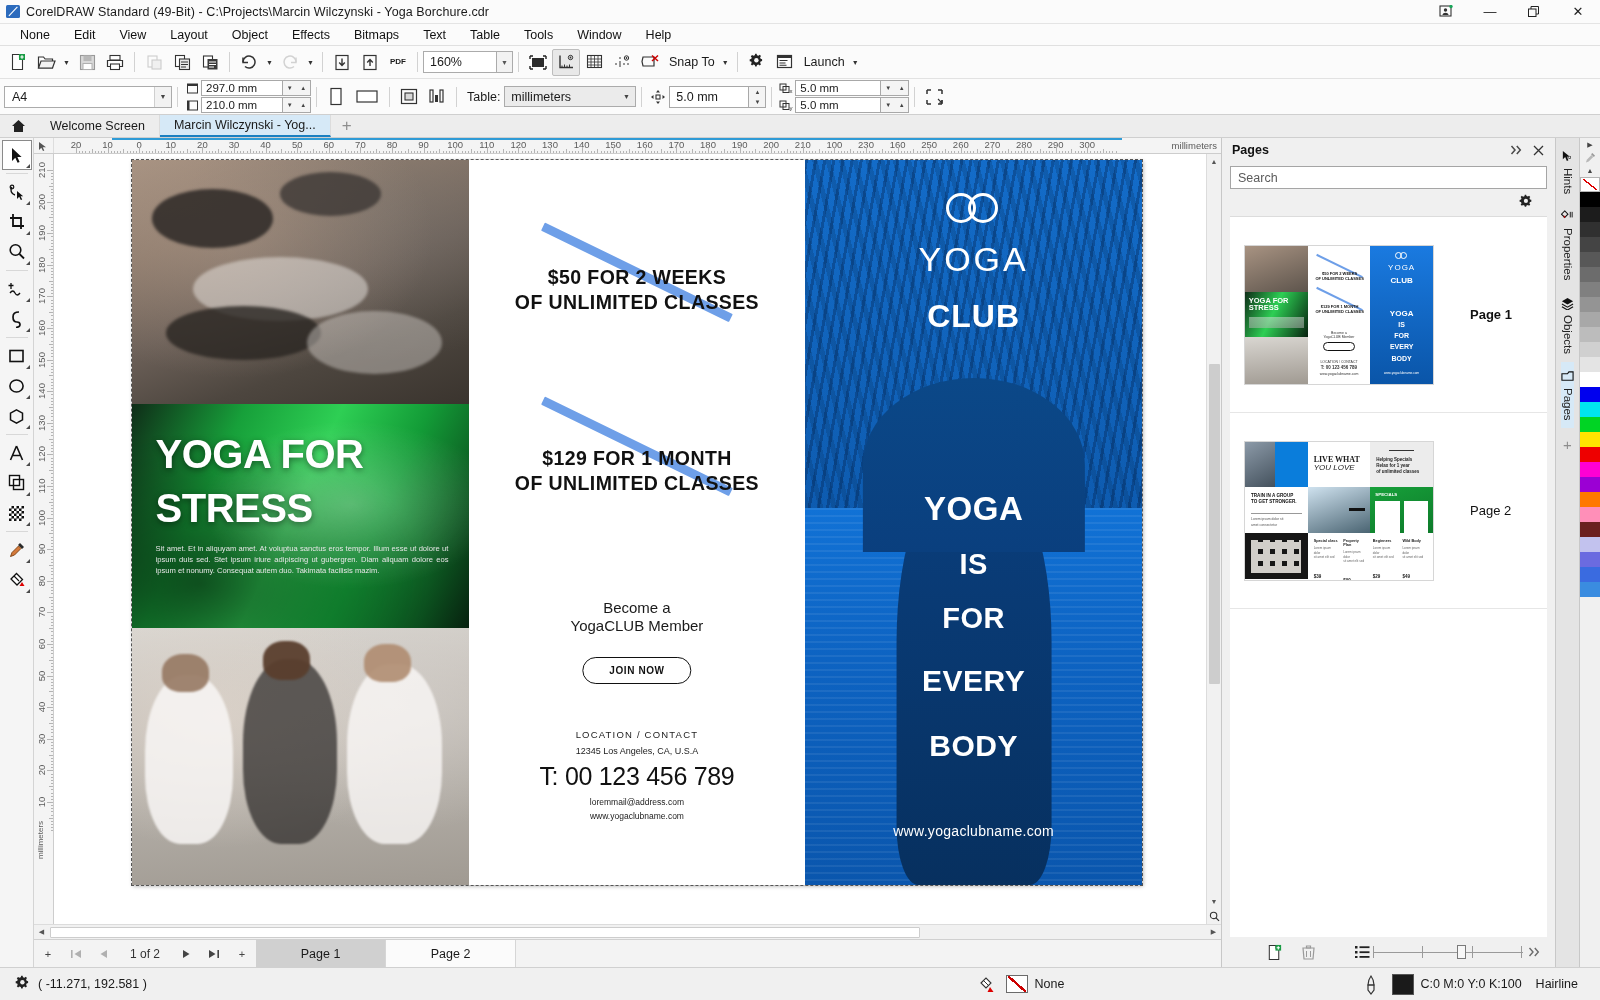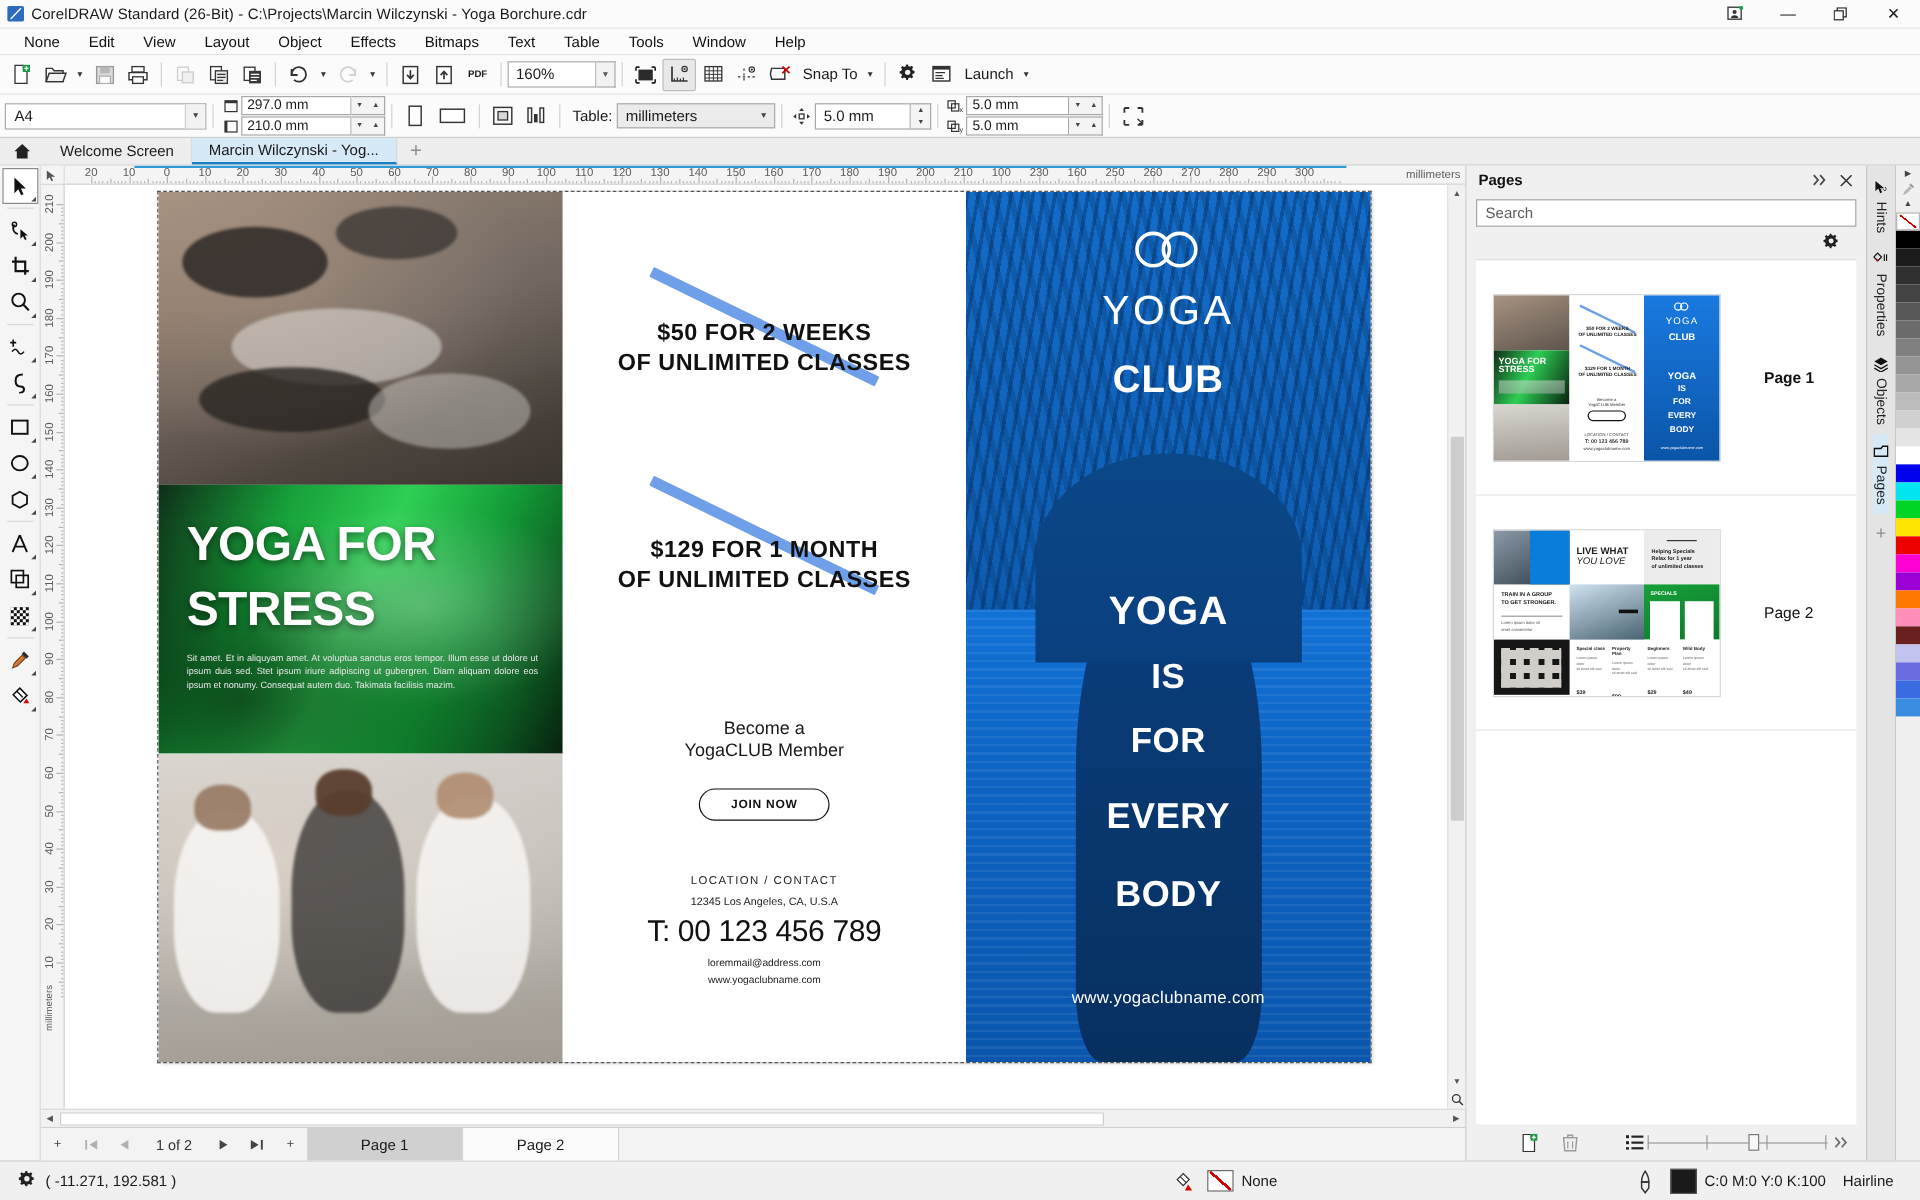--- a/index.html
+++ b/index.html
@@ -49,21 +49,21 @@
 
   
   .pagesel { width:168px; height:22px; border:1px solid #ababab; background:#fff;
              display:flex; align-items:center; padding-left:7px; font-size:12.5px; }
   .pagesel .dd { margin-left:auto; width:17px; height:20px; background:#f2f2f2;
                  border-left:1px solid #cfcfcf; display:flex; align-items:center;
                  justify-content:center; font-size:7px; color:#444; }
   .spingrp { display:flex; flex-direction:column; gap:1px; }
   .spinrow { display:flex; align-items:center; }
   .spinicon { width:18px; height:16px; display:flex; align-items:center; justify-content:center; }
-  .spinbox { width:92px; height:16px; border:1px solid #a8a8a8; background:#fff;
+  .spinbox { width:82px; height:16px; border:1px solid #a8a8a8; background:#fff;
              display:flex; align-items:center; padding-left:4px; font-size:11.5px; }
   .spinarrows { width:28px; height:16px; border:1px solid #a8a8a8; border-left:none;
                 background:#f4f4f4; display:flex; }
   .spinarrows span { flex:1; display:flex; align-items:center; justify-content:center;
                      font-size:6px; color:#444; }
   .unitsel { width:132px; height:21px; border:1px solid #ababab; background:#ebebeb;
              display:flex; align-items:center; padding-left:6px; font-size:12.5px; }
   .unitsel .dd { margin-left:auto; width:18px; display:flex; align-items:center;
                  justify-content:center; font-size:7px; color:#444; }
   .nudgebox { width:80px; height:22px; border:1px solid #a8a8a8; background:#fff;
@@ -284,21 +284,21 @@
 
 <div class="app">
 
   <div class="titlebar">
     <div class="tb-logo">
       <svg width="15" height="15" viewBox="0 0 15 15">
           <rect x="0" y="1" width="14" height="13" rx="1.5" fill="#2c6bbd"></rect>
           <path d="M2.5 11.5 L11 2.5 L11.8 3.3 L3.3 12.3 Z" fill="#fff"></path>
         </svg>
     </div>
-    <div class="tb-title">CorelDRAW Standard (26-Bit) - C:\Projects\Marcin Wilczynski - Yoga Borchure.cdr</div>
+    <div class="tb-title">CorelDRAW Standard (49-Bit) - C:\Projects\Marcin Wilczynski - Yoga Borchure.cdr</div>
     <div class="tb-spacer"></div>
     <div class="tb-btns">
       <div class="tb-btn">
         <svg width="14" height="13" viewBox="0 0 14 13">
             <rect x="1" y="1" width="11" height="10" fill="none" stroke="#333" stroke-width="1.1"></rect>
             <circle cx="6.5" cy="5" r="1.7" fill="#333"></circle>
             <path d="M3.3 10 a3.3 3 0 0 1 6.4 0" fill="#333"></path>
             <circle cx="12" cy="1.6" r="1.7" fill="#18a558"></circle>
           </svg>
       </div>
@@ -1527,21 +1527,21 @@
           <div class="pg-label b">Page 1</div>
         </div>
 
         <div class="pg-item">
           <div class="pg-thumb" style="display:block">
             <div style="display:flex;height:33.33%;">
               <div style="width:33.33%;background:linear-gradient(150deg,#8c9aa8,#2e3b46);position:relative;">
                 <div style="position:absolute;right:0;top:0;bottom:0;width:52%;background:#0a7ddb"></div>
               </div>
               <div style="width:33.33%;background:#fff;display:flex;flex-direction:column;justify-content:center;padding-left:6px;">
-                <div style="font-size:8px;font-weight:bold;line-height:1;">LIVE WHAT</div>
+                <div style="font-size:8px;font-weight:bold;line-height:1;font-family:Liberation Serif, serif;">LIVE WHAT</div>
                 <div style="font-size:8px;font-style:italic;line-height:1.1;">YOU LOVE</div>
               </div>
               <div style="width:33.34%;background:#ececec;padding:8px 6px;">
                 <div style="height:1.5px;background:#333;width:50%;margin:0 auto 6px;"></div>
                 <div style="font-size:4.5px;font-weight:bold;line-height:1.35;color:#222;">Helping Specials<br>Relax for 1 year<br>of unlimited classes</div>
               </div>
             </div>
             <div style="display:flex;height:33.33%;">
               <div style="width:33.33%;background:#fff;padding:6px;">
                 <div style="font-size:4.6px;font-weight:bold;line-height:1.3;color:#111;">TRAIN IN A GROUP<br>TO GET STRONGER.</div>

